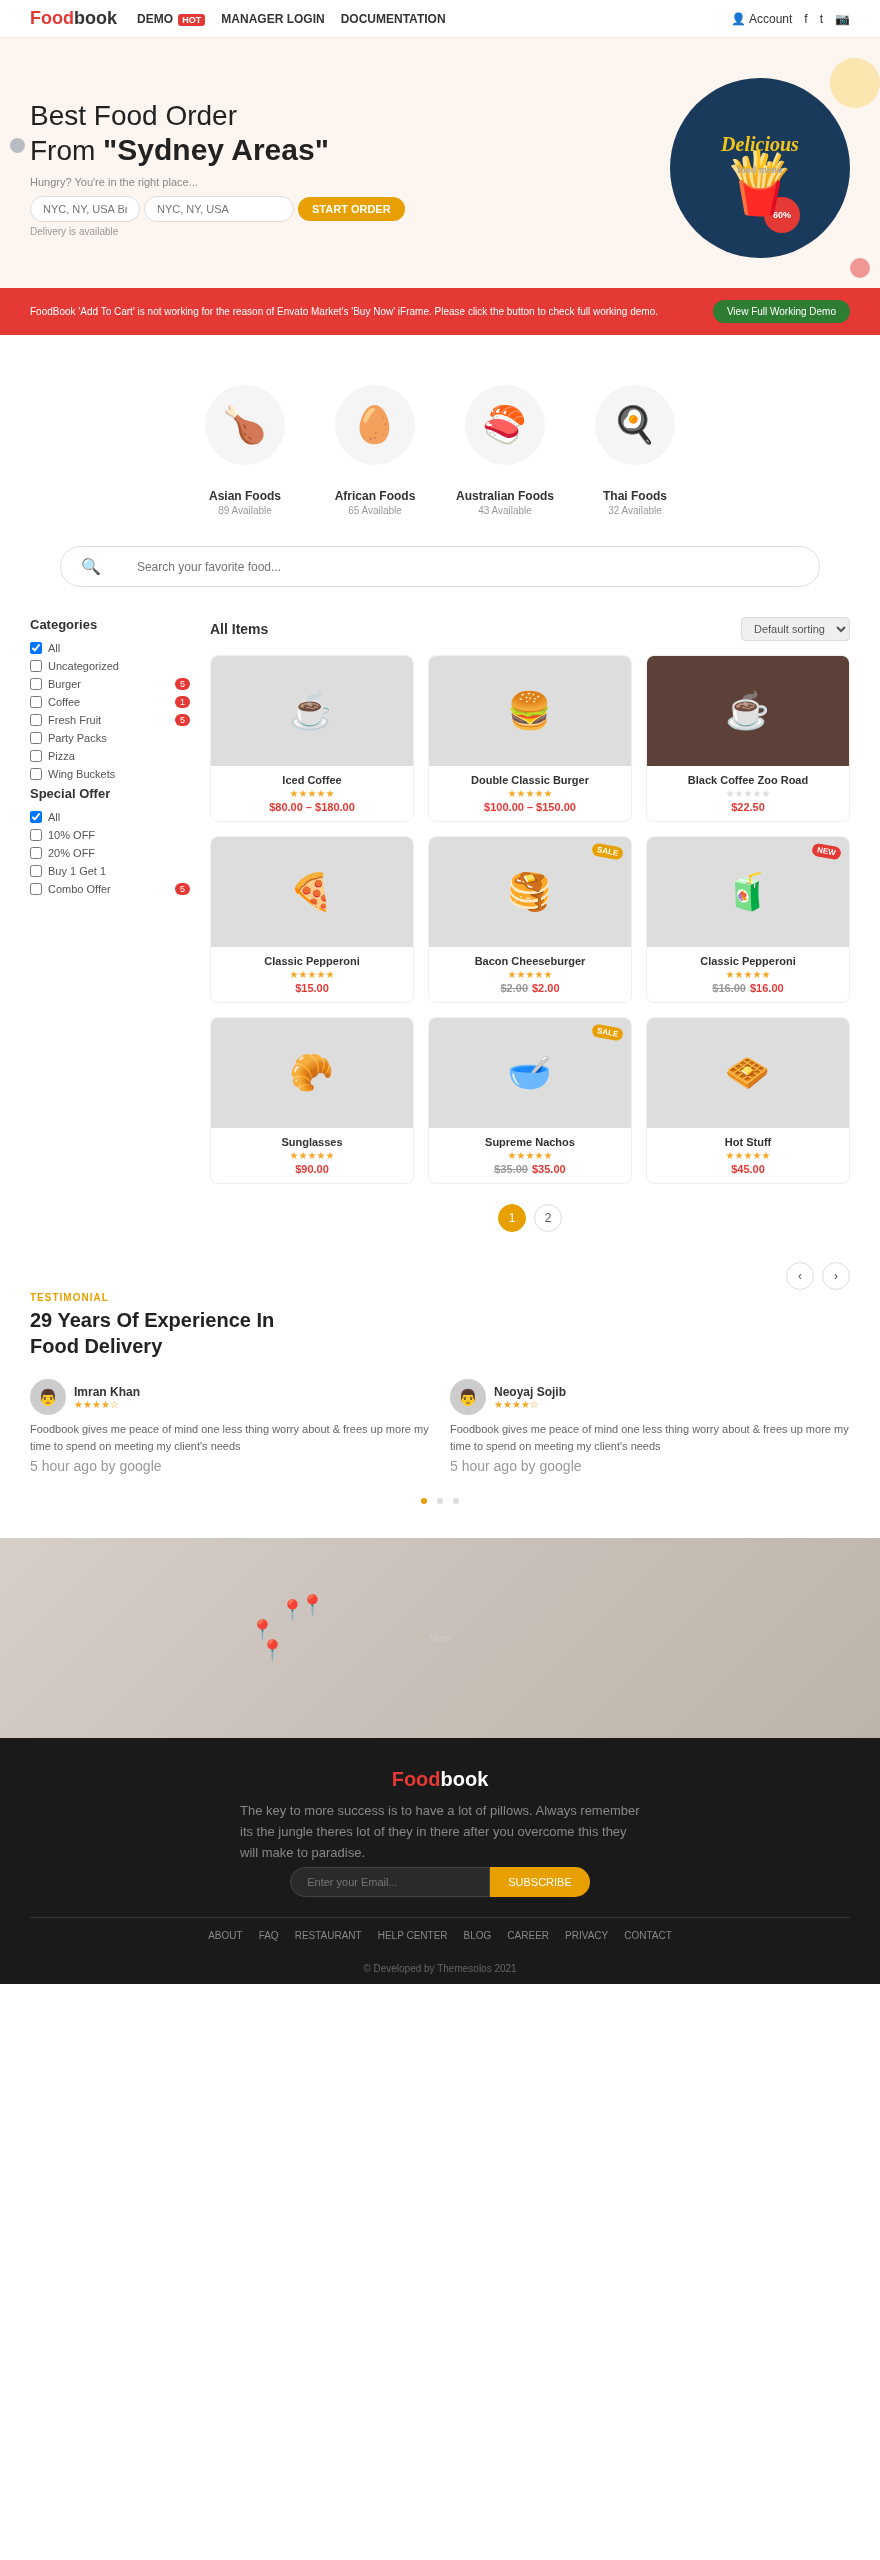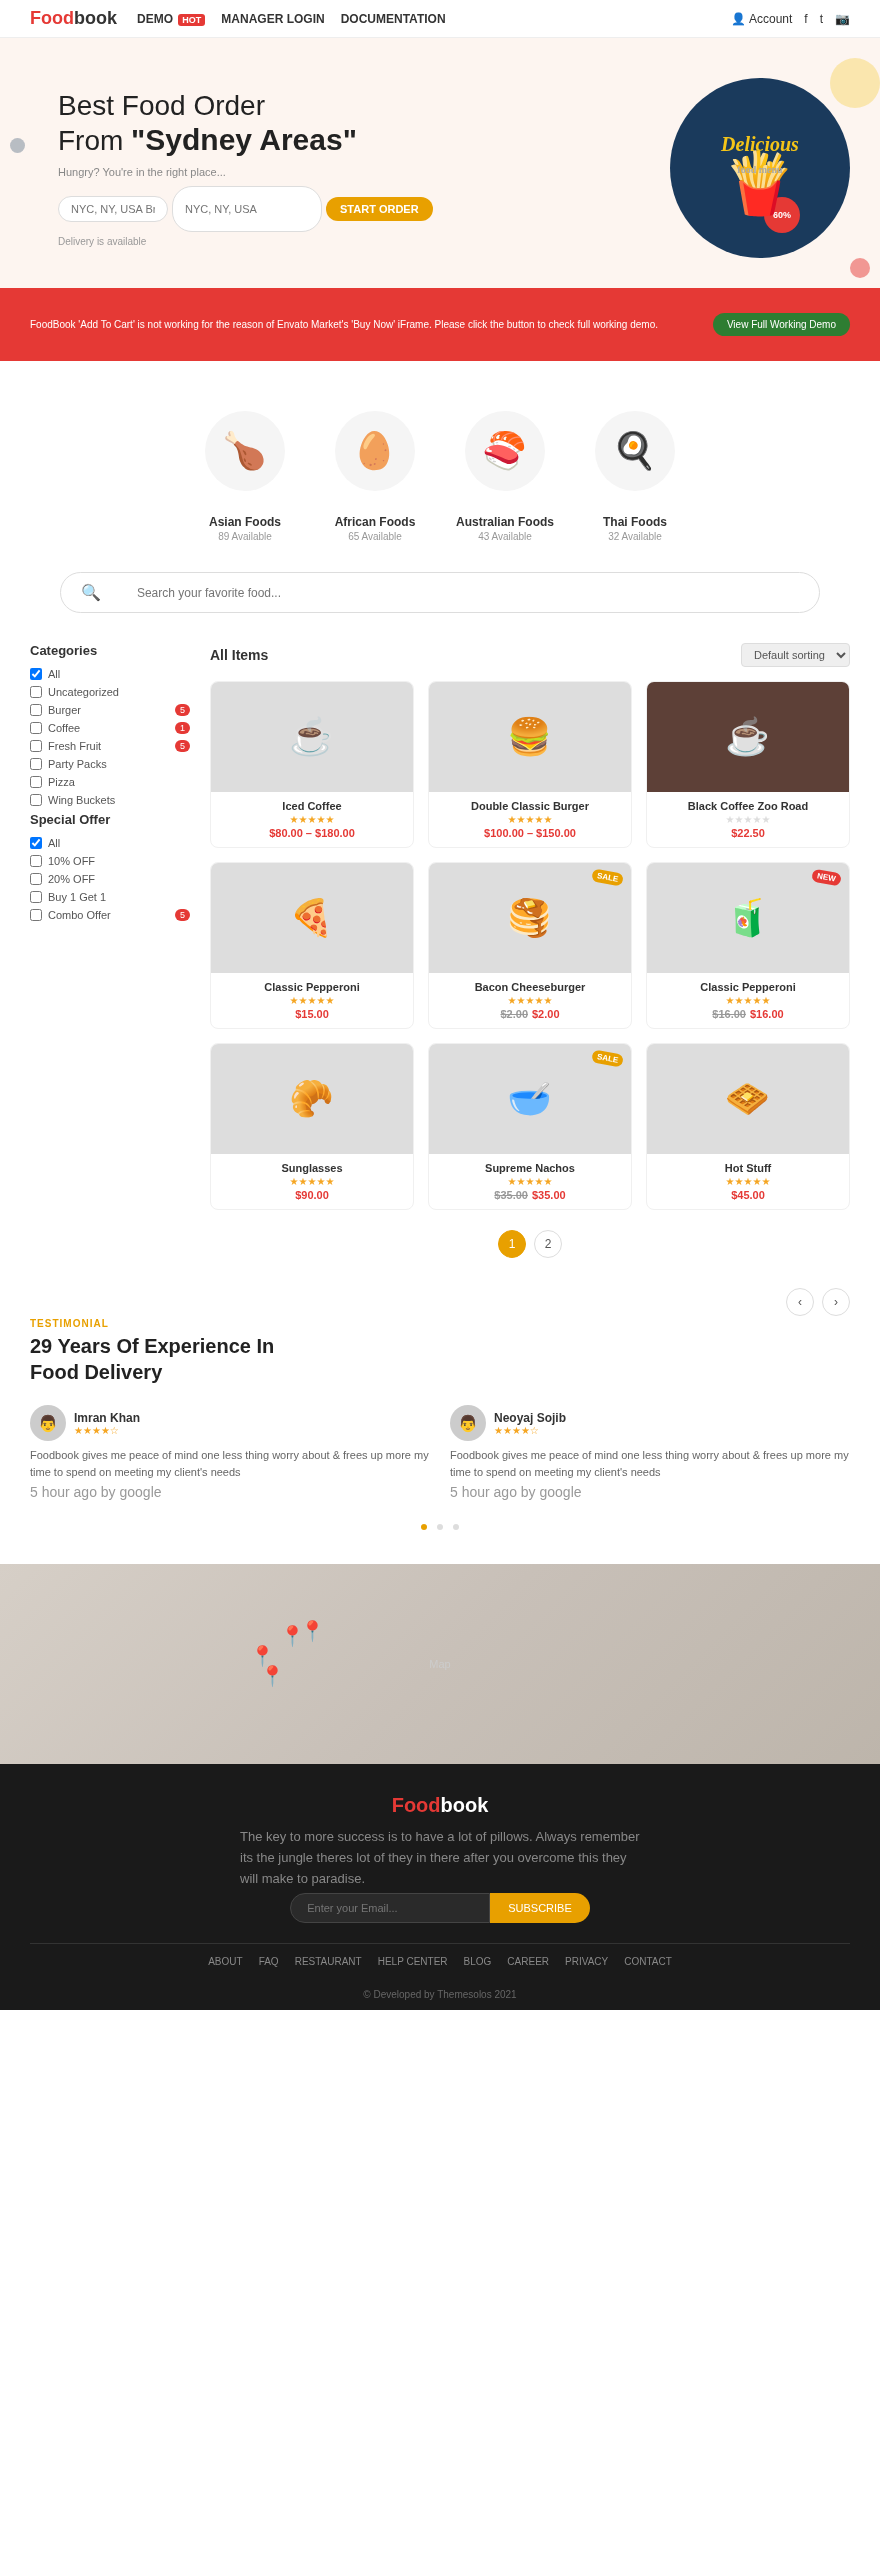--- a/index.html
+++ b/index.html
@@ -17,31 +17,31 @@
     .nav-links a { text-decoration: none; color: #333; font-size: 12px; }
     .nav-links .demo-badge { background: #e53935; color: #fff; font-size: 9px; border-radius: 3px; padding: 1px 4px; margin-left: 2px; }
     .nav-right { display: flex; align-items: center; gap: 12px; font-size: 12px; }
     .nav-right a { text-decoration: none; color: #333; font-size: 12px; }
 
     
     .hero {
       background: #fdf5f0; padding: 40px 30px 30px;
       display: flex; align-items: center; position: relative; overflow: hidden; min-height: 220px;
     }
-    .hero-left { flex: 1; margin-left: 28px; }
+    .hero-left { flex: 1; }
     .hero-left h1 { font-size: 28px; font-weight: 400; color: #222; line-height: 1.2; }
     .hero-left h1 strong { font-size: 30px; }
     .hero-left p { font-size: 11px; color: #888; margin: 8px 0; }
     .hero-search { display: flex; align-items: center; gap: 4px; margin-top: 8px; }
     .hero-search .location-input {
       border: 1px solid #ddd; border-radius: 20px; padding: 6px 12px;
       font-size: 11px; width: 110px; background: #fff;
     }
     .hero-search .search-input {
-      border: 1px solid #ddd; border-radius: 20px; padding: 16px 12px;
+      border: 1px solid #ddd; border-radius: 20px; padding: 6px 12px;
       font-size: 11px; width: 150px; background: #fff; position: relative;
     }
     .hero-search .start-btn {
       background: #e8a000; color: #fff; border: none; border-radius: 20px;
       padding: 6px 14px; font-size: 11px; font-weight: bold; cursor: pointer;
     }
     .delivery-text { font-size: 10px; color: #999; margin-top: 4px; }
     .hero-right { width: 220px; position: relative; }
     .hero-circle {
       width: 180px; height: 180px; background: #1a3a5c; border-radius: 50%;
@@ -60,21 +60,21 @@
       width: 36px; height: 36px; display: flex; align-items: center; justify-content: center;
       font-size: 9px; font-weight: bold; text-align: center;
     }
     
     .blob1 { position: absolute; top: 20px; right: 0; width: 50px; height: 50px; background: #f5c518; opacity: 0.3; border-radius: 50%; }
     .blob2 { position: absolute; bottom: 10px; right: 10px; width: 20px; height: 20px; background: #e53935; border-radius: 50%; opacity: 0.5; }
     .blob3 { position: absolute; left: 10px; top: 100px; width: 15px; height: 15px; background: #1a3a5c; border-radius: 50%; opacity: 0.3; }
 
     
     .notice-banner {
-      background: #e53935; padding: 25px 30px;
+      background: #e53935; padding: 12px 30px;
       display: flex; align-items: center; justify-content: space-between;
     }
     .notice-banner p { color: #fff; font-size: 10px; flex: 1; }
     .notice-banner button {
       background: #2e7d32; color: #fff; border: none; border-radius: 20px;
       padding: 6px 14px; font-size: 10px; cursor: pointer; white-space: nowrap;
     }
 
     
     .categories-section { padding: 30px 30px 10px; text-align: center; }

